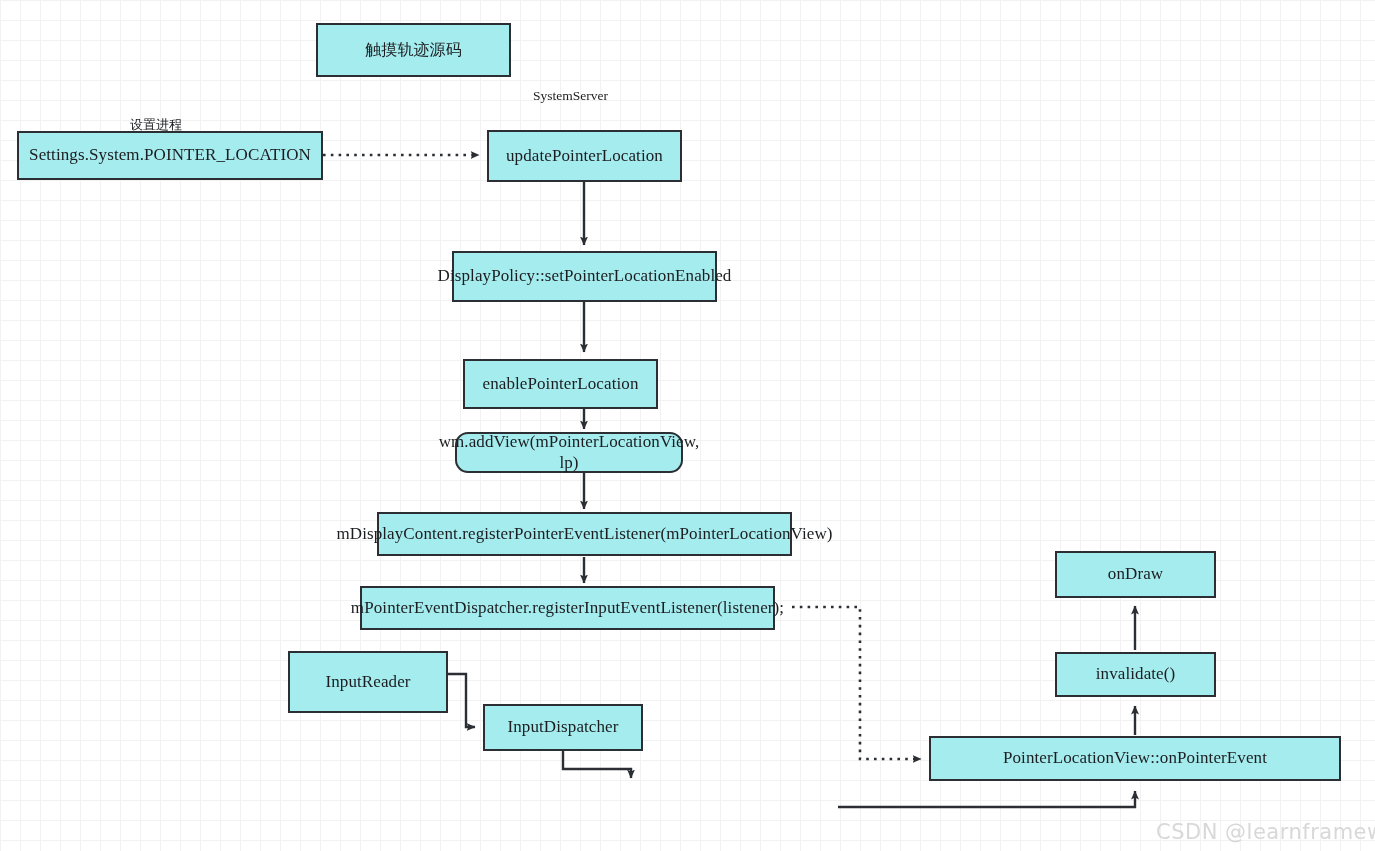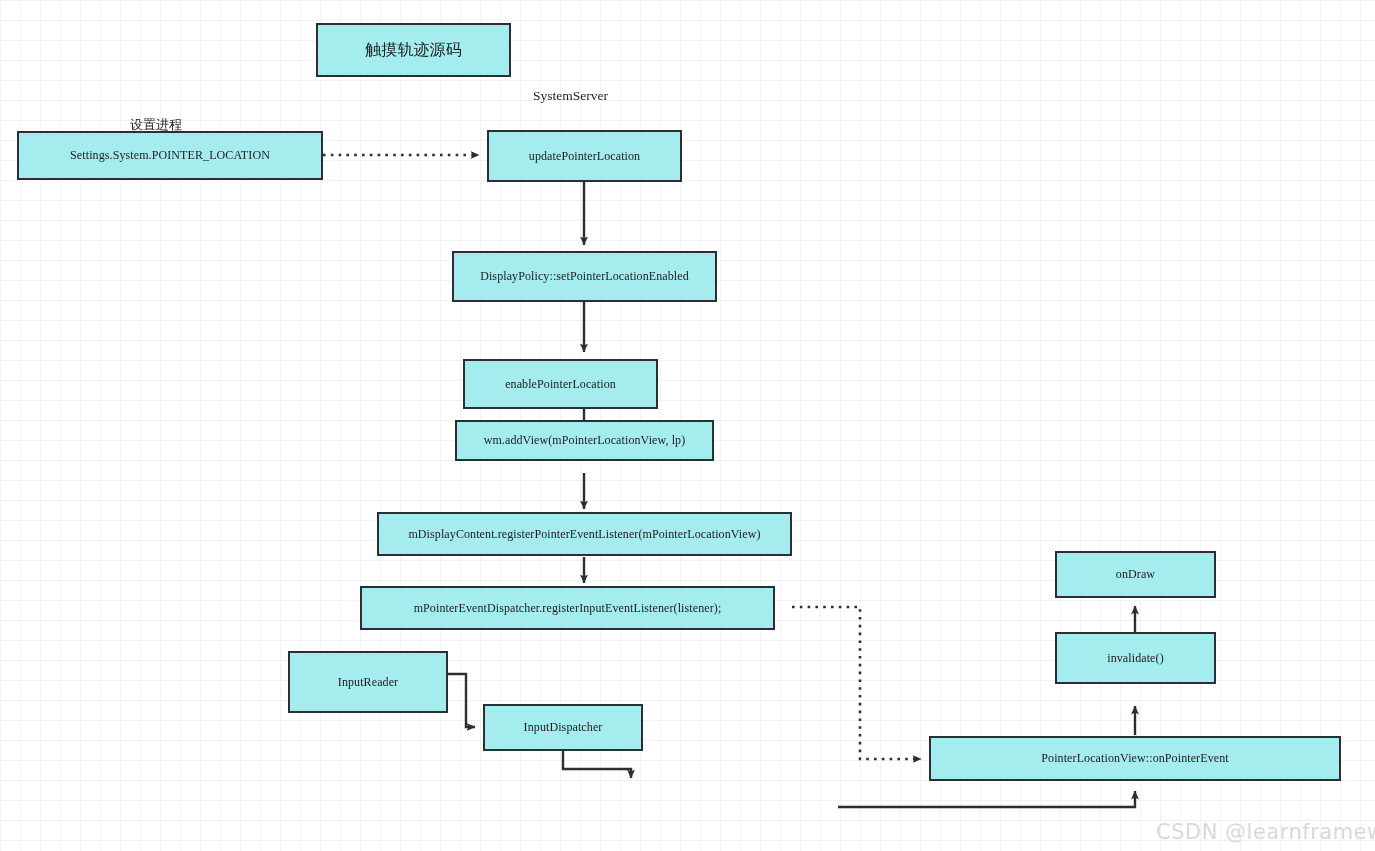--- a/index.html
+++ b/index.html
@@ -34,21 +34,21 @@
   .node {
     position: absolute;
     box-sizing: border-box;
     background: #A5ECEE;
     border: 2px solid #2b2f33;
     display: flex;
     align-items: center;
     justify-content: center;
     text-align: center;
     color: #1b1d20;
-    font-size: 12px;
+    font-size: 17px;
     line-height: 1.2;
     letter-spacing: 0.1px;
     z-index: 3;
   }
   .node.cjk {
     font-family: "DejaVu Sans", "Liberation Sans", sans-serif;
     font-size: 16px;
   }
   .swimlane-label {
     position: absolute;
@@ -135,33 +135,33 @@
   <div class="node cjk" style="left:316px; top:23px; width:195px; height:54px;">触摸轨迹源码</div>
 
   <div class="node" style="left:17px; top:131px; width:306px; height:49px;">Settings.System.POINTER_LOCATION</div>
 
   <div class="node" style="left:487px; top:130px; width:195px; height:52px;">updatePointerLocation</div>
 
   <div class="node" style="left:452px; top:251px; width:265px; height:51px;">DisplayPolicy::setPointerLocationEnabled</div>
 
   <div class="node" style="left:463px; top:359px; width:195px; height:50px;">enablePointerLocation</div>
 
-  <div class="node" style="left:455px; top:420px; width:259px; height:41px;">wm.addView(mPointerLocationView, lp)</div>
+  <div class="node" style="left:455px; top:432px; width:228px; height:41px;border-radius:13px;">wm.addView(mPointerLocationView, lp)</div>
 
   <div class="node" style="left:377px; top:512px; width:415px; height:44px;">mDisplayContent.registerPointerEventListener(mPointerLocationView)</div>
 
   <div class="node" style="left:360px; top:586px; width:415px; height:44px;">mPointerEventDispatcher.registerInputEventListener(listener);</div>
 
   <div class="node" style="left:288px; top:651px; width:160px; height:62px;">InputReader</div>
 
   <div class="node" style="left:483px; top:704px; width:160px; height:47px;">InputDispatcher</div>
 
 
   <div class="node" style="left:929px; top:736px; width:412px; height:45px;">PointerLocationView::onPointerEvent</div>
 
-  <div class="node" style="left:1055px; top:632px; width:161px; height:52px;">invalidate()</div>
+  <div class="node" style="left:1055px; top:652px; width:161px; height:45px;">invalidate()</div>
 
   <div class="node" style="left:1055px; top:551px; width:161px; height:47px;">onDraw</div>
 
   <div class="watermark cn">@稀土掘金技术社区</div>
   <div class="watermark en">CSDN @learnframework</div>
 
 </div>
 
 </body></html>

